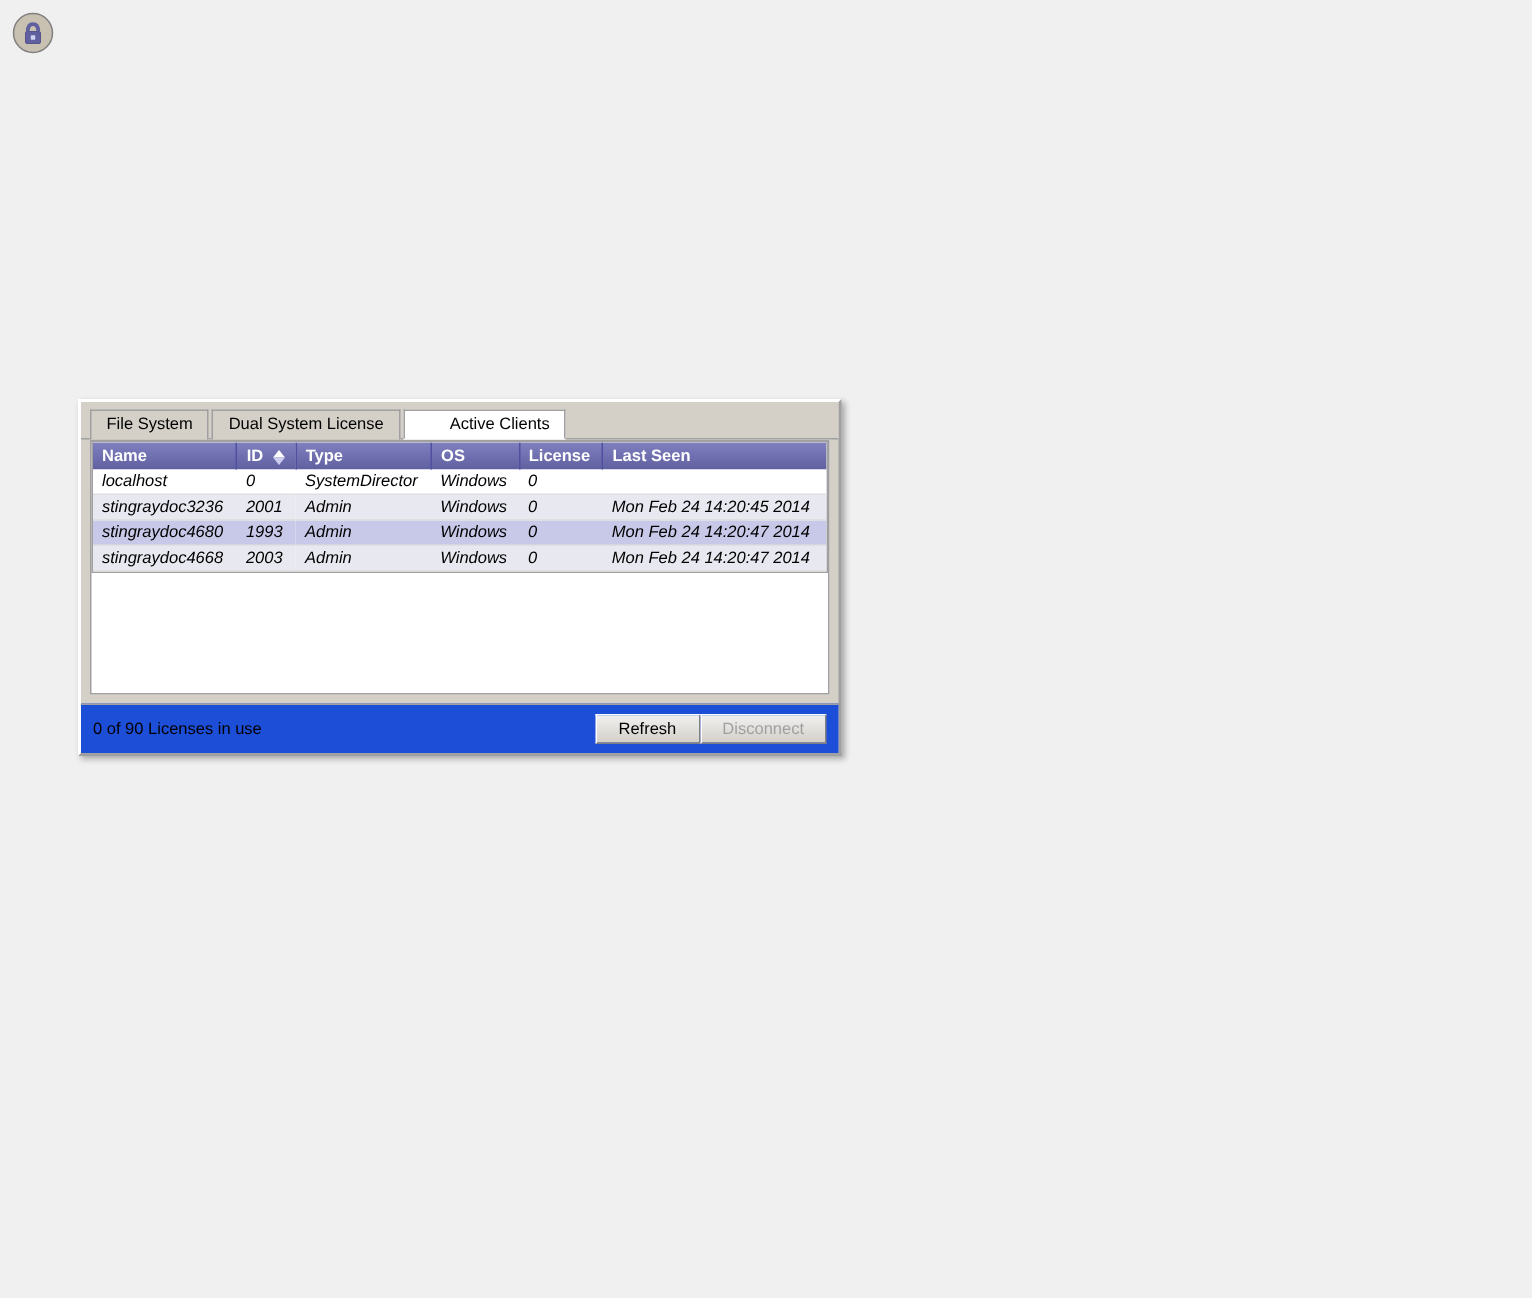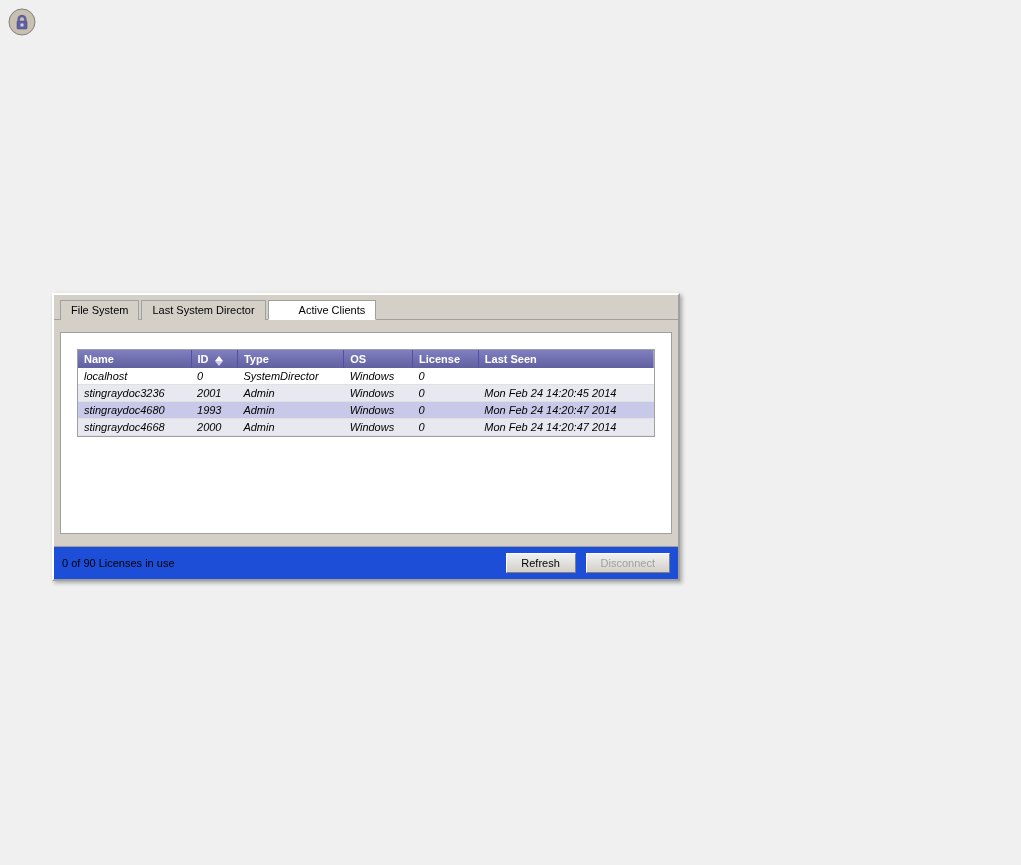--- a/index.html
+++ b/index.html
@@ -15,23 +15,23 @@
     .app-icon {
       position: absolute;
       top: 8px;
       left: 8px;
       width: 28px;
       height: 28px;
     }
 
     .dialog {
       position: absolute;
-      top: 293px;
+      top: 266px;
       left: 52px;
-      width: 628px;
+      width: 509px;
       background: #d4d0c8;
       border: 2px solid #a0a0a0;
       border-top: 2px solid #ffffff;
       border-left: 2px solid #ffffff;
       box-shadow: 2px 2px 4px rgba(0,0,0,0.3);
     }
 
     .tab-bar {
       display: flex;
       background: #d4d0c8;
@@ -58,22 +58,22 @@
       border-left: 1px solid #a0a0a0;
       border-right: 1px solid #a0a0a0;
       border-bottom: 1px solid #ffffff;
       font-weight: normal;
       z-index: 1;
       padding-left: 30px;
     }
 
     .dialog-content {
       background: #ffffff;
-      margin: 12px 6px;
-      padding: 16px;
+      margin: 0 6px;
+      padding: 0;
       border: 1px solid #a0a0a0;
     }
 
     .table-container {
       border: 1px solid #a0a0a0;
       overflow: hidden;
     }
 
     table {
       width: 100%;
@@ -135,21 +135,21 @@
       margin-top: 6px;
     }
 
     .footer-status {
       font-size: 11px;
       color: #000;
     }
 
     .footer-buttons {
       display: flex;
-      gap: 10px;
+      gap: 0;
     }
 
     .btn {
       padding: 3px 14px;
       background: linear-gradient(to bottom, #f0f0f0 0%, #d4d0c8 100%);
       border: 1px solid #808080;
       border-top: 1px solid #ffffff;
       border-left: 1px solid #ffffff;
       cursor: pointer;
       font-size: 11px;
@@ -175,21 +175,21 @@
     <rect x="9" y="13" width="10" height="8" rx="1" fill="#6060a0" stroke="#404080" stroke-width="0.5"></rect>
     <path d="M10.5 13 Q10.5 8 14 8 Q17.5 8 17.5 13" fill="none" stroke="#6060a0" stroke-width="2.5"></path>
     <rect x="12.5" y="15.5" width="3" height="3" rx="0.5" fill="#d0d0f0"></rect>
   </svg>
 </div>
 
 <div class="dialog">
 
   <div class="tab-bar">
     <div class="tab">File System</div>
-    <div class="tab">Last System Director</div>
+    <div class="tab">Dual System License</div>
     <div class="tab active">Active Clients</div>
   </div>
 
   <div class="dialog-content">
     <div class="table-container">
       <table>
         <thead>
           <tr>
             <th>
               <span>Name</span>
@@ -237,21 +237,21 @@
             <tr class="selected">
               <td>stingraydoc4680</td>
               <td>1993</td>
               <td>Admin</td>
               <td>Windows</td>
               <td>0</td>
               <td>Mon Feb 24 14:20:47 2014</td>
             </tr>
             <tr>
               <td>stingraydoc4668</td>
-              <td>2000</td>
+              <td>2003</td>
               <td>Admin</td>
               <td>Windows</td>
               <td>0</td>
               <td>Mon Feb 24 14:20:47 2014</td>
             </tr>
           </tbody>
       </table>
     </div>
     <div class="empty-area"></div>
   </div>

